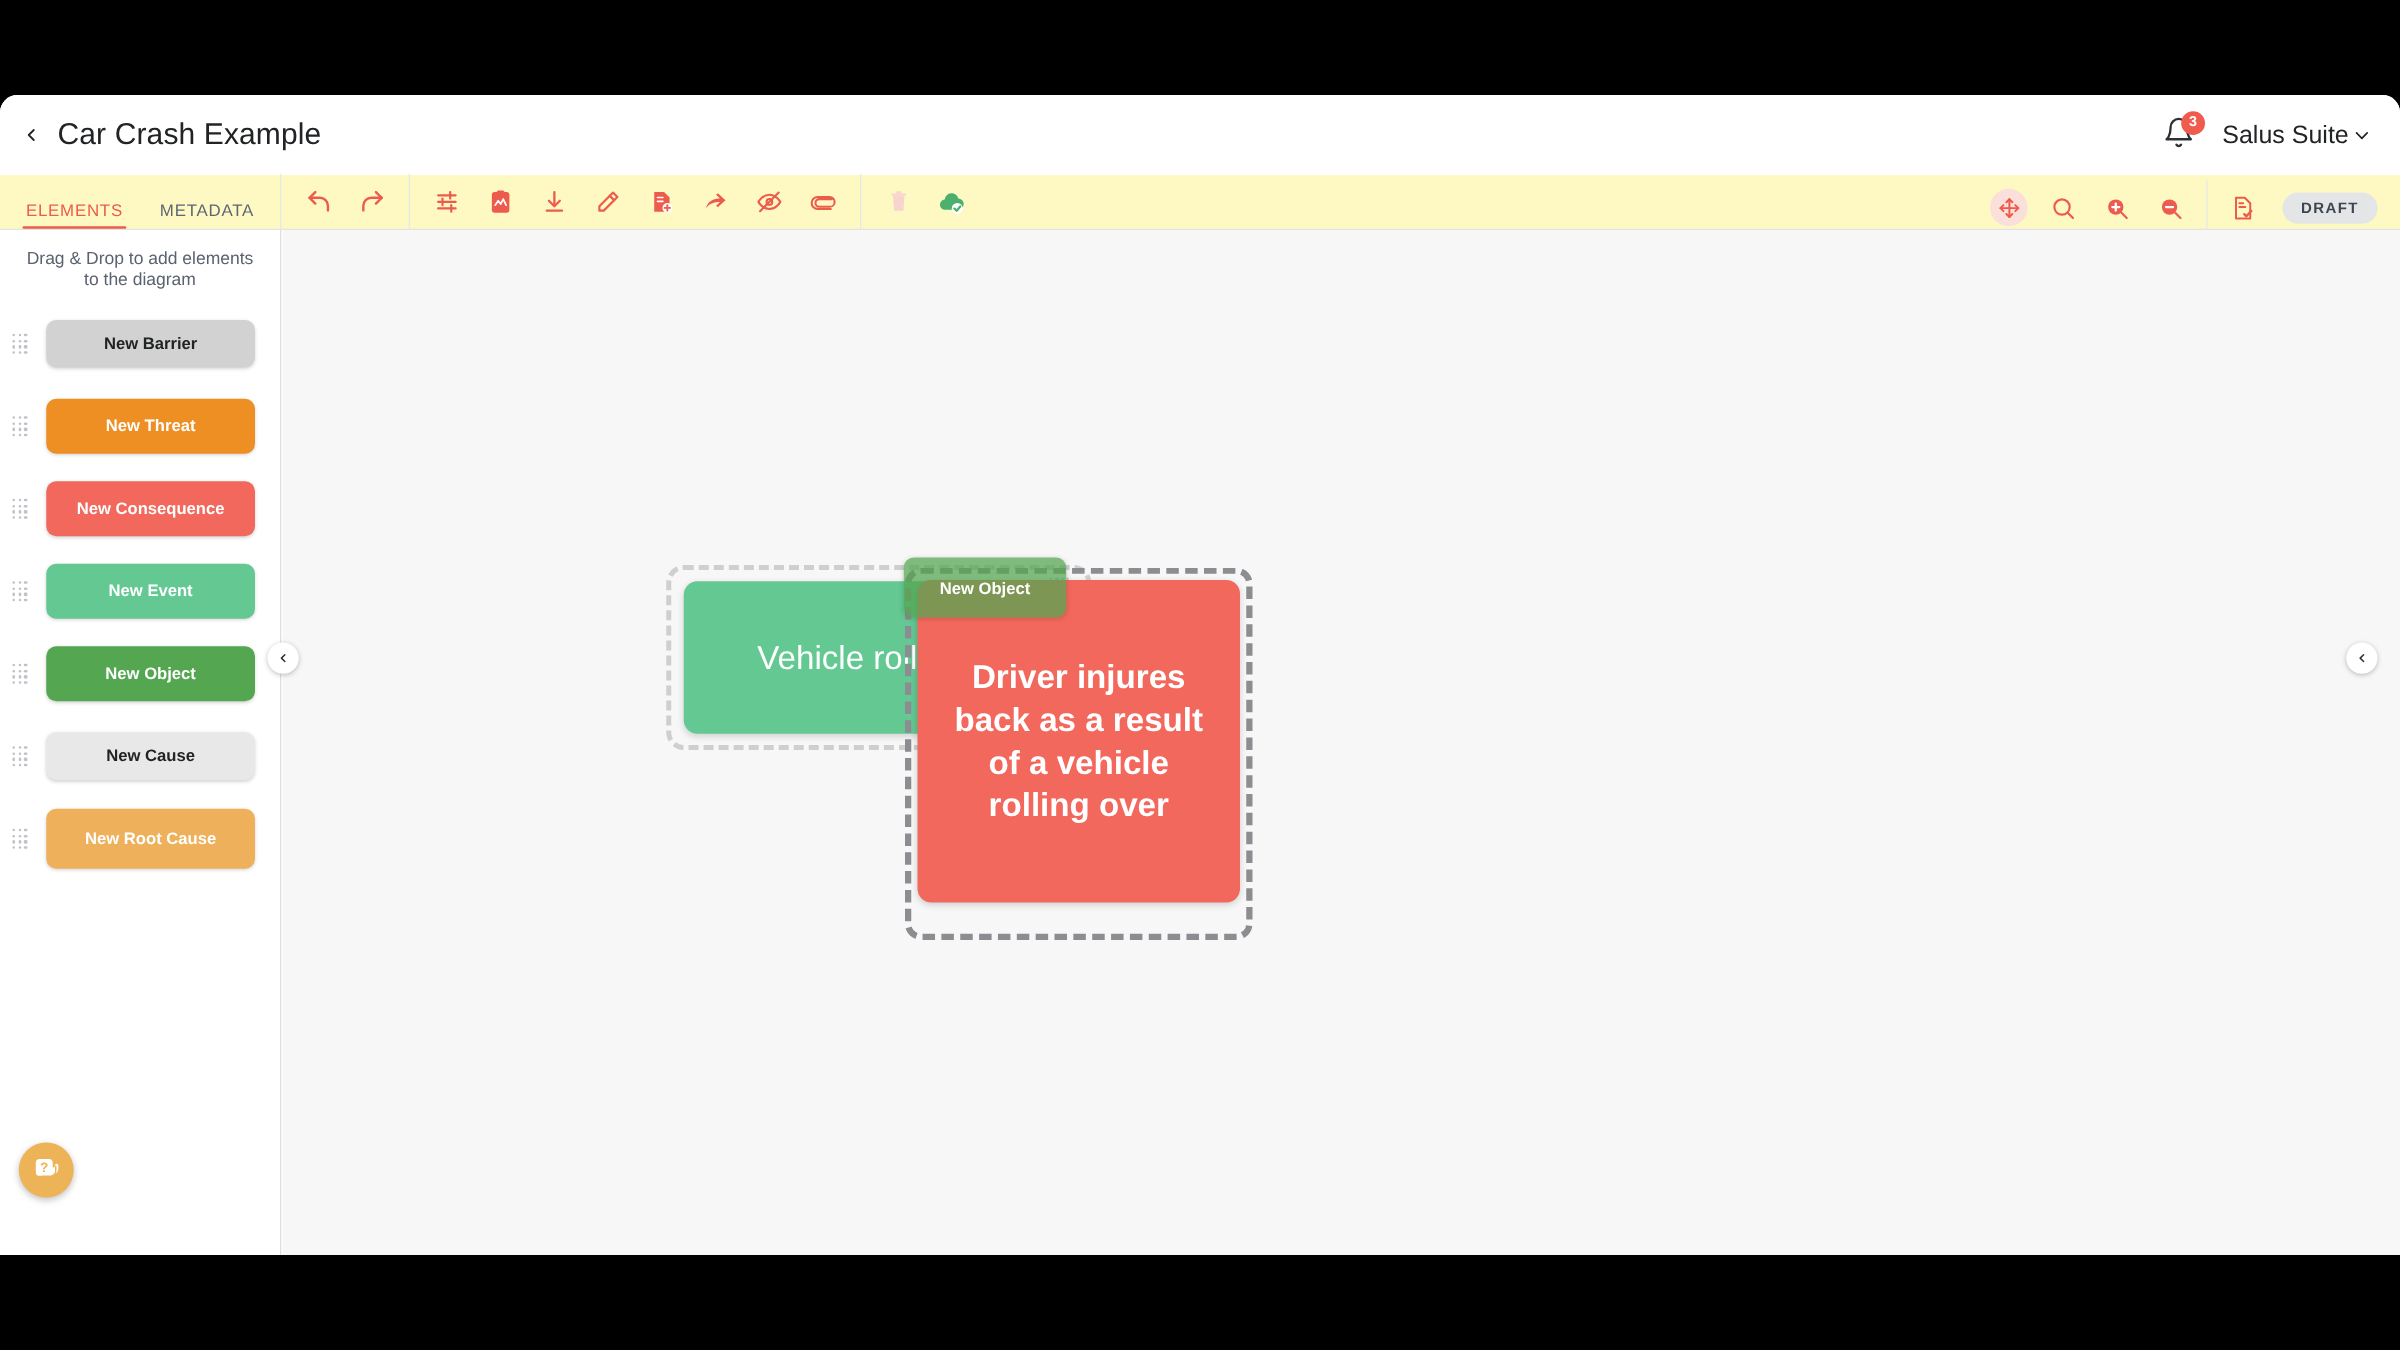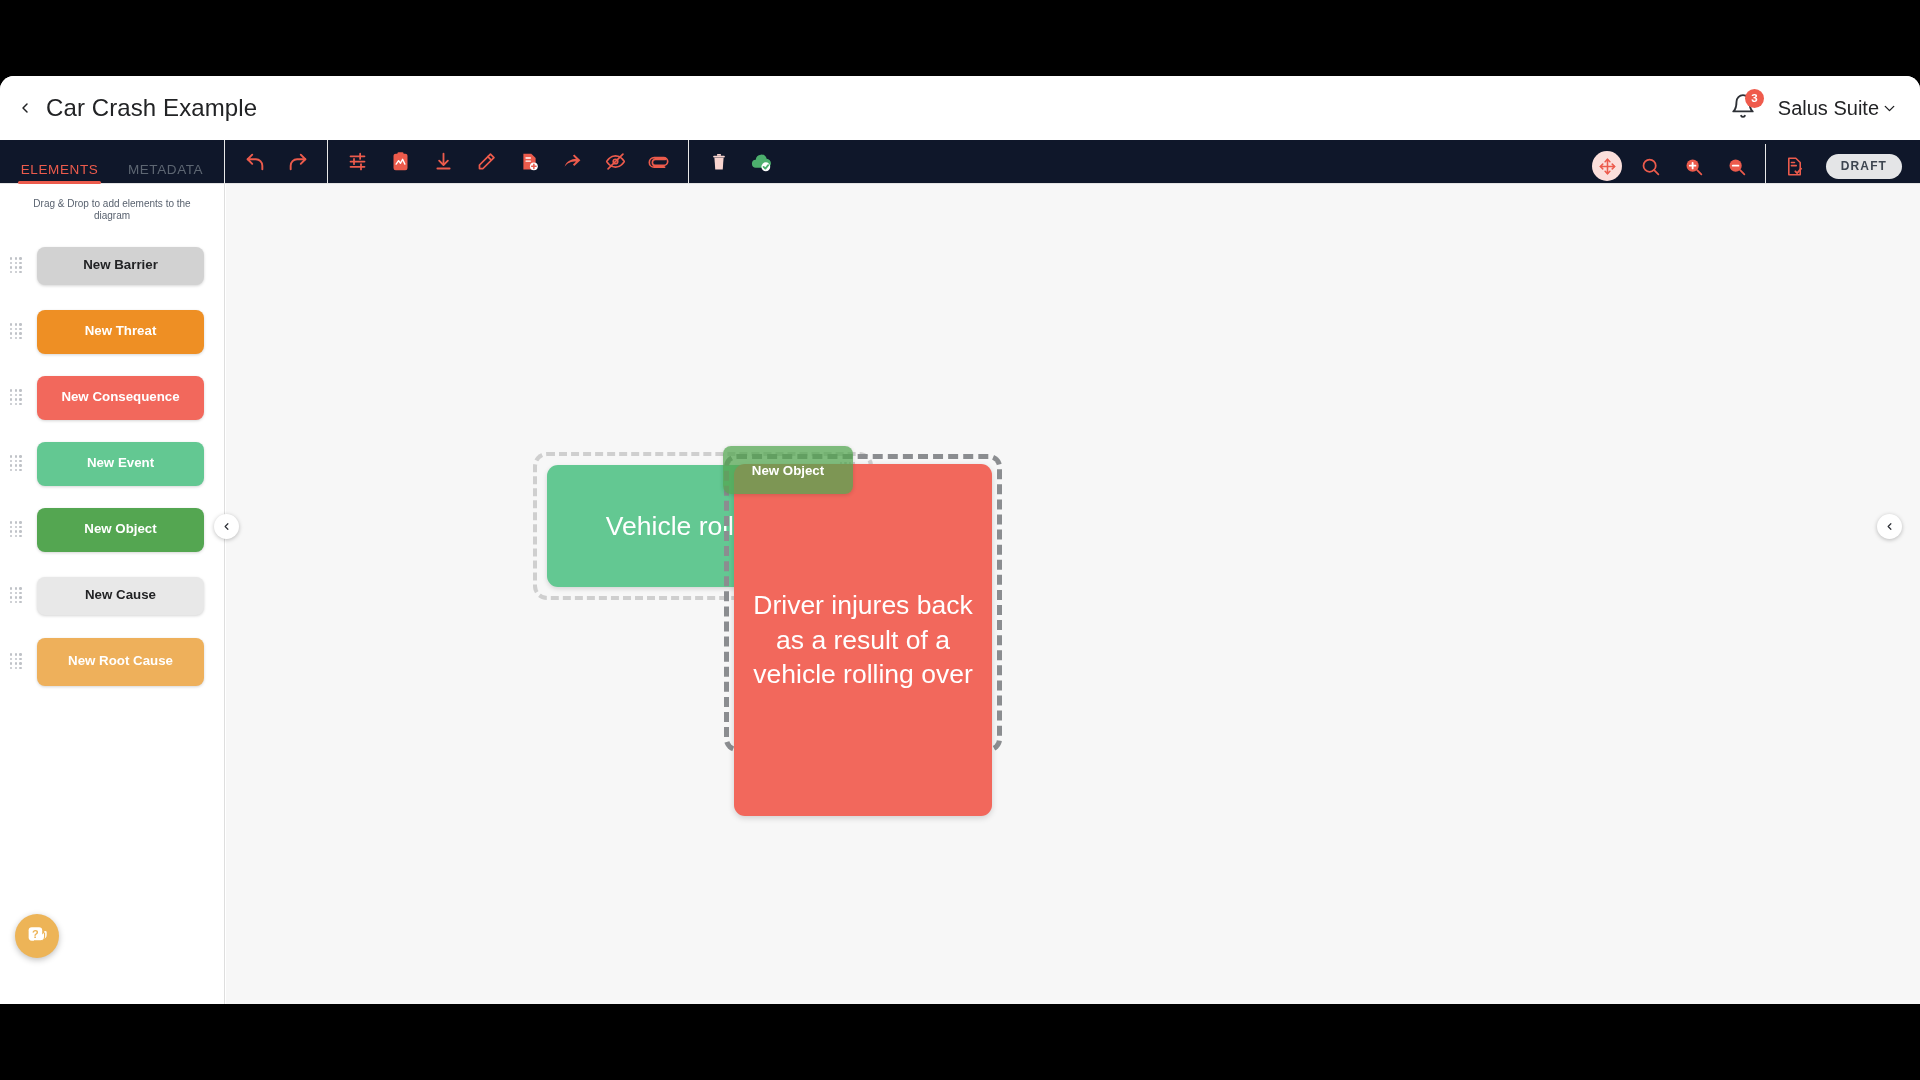--- a/index.html
+++ b/index.html
@@ -50,23 +50,23 @@
     display: flex; align-items: center; justify-content: center;
     line-height: 1;
   }
   #account-name { font-size: 20px; color: #222325; }
   #account-chevron { margin-left: 2px; display: flex; align-items: center; }
 
   
   #toolbar-row {
     position: absolute; left: 0; top: 64px;
     width: 1920px; height: 44px;
-    background: #0f172a;
+    background: #fef9c3;
     border-bottom: 1px solid #e3e3e3;
-    display: flex; align-items: center;
+    display: flex; align-items: flex-end;
   }
   #tabs {
     width: 225px; height: 44px;
     display: flex; align-items: flex-end; justify-content: space-around;
     padding: 0 6px;
     border-right: 1px solid #e8e8e8;
   }
   .tab {
     font-size: 13.5px; letter-spacing: .6px; font-weight: 400;
     padding-bottom: 7px; cursor: pointer; position: relative;
@@ -107,21 +107,21 @@
 
   
   #sidebar {
     position: absolute; left: 0; top: 108px;
     width: 225px; height: 820px;
     background: #ffffff;
     border-right: 1px solid #dedede;
   }
   #drag-hint {
     margin: 14px 16px 6px;
-    text-align: center; font-size: 10px; color: #59626f;
+    text-align: center; font-size: 14px; color: #59626f;
     line-height: 1.23;
   }
   #element-list { margin-top: 10px; }
   .element-row {
     display: flex; align-items: center;
     height: 66px; padding-left: 10px;
   }
   .drag-dots {
     width: 14px; height: 20px; margin-right: 13px;
     display: grid; grid-template-columns: repeat(3, 3px);
@@ -180,24 +180,25 @@
   }
 
   
   #node-conseq-drop {
     position: absolute; left: 498px; top: 270px;
     width: 278px; height: 298px;
     border: 5px dashed #8b8d90; border-radius: 13px;
   }
   #node-conseq {
     position: absolute; left: 508px; top: 280px;
-    width: 258px; height: 352px;
+    width: 258px; height: 258px;
     background: #f2685c; border-radius: 11px;
     display: flex; align-items: center; justify-content: center;
     box-shadow: 0 2px 6px rgba(0,0,0,.16);
+    font-weight: bold;
   }
   #node-conseq-label {
     color: #ffffff; font-size: 26.5px; line-height: 1.3;
     text-align: center; padding: 0 14px;
   }
 
   
   #drag-ghost {
     position: absolute; left: 497px; top: 262px;
     width: 130px; height: 48px;

